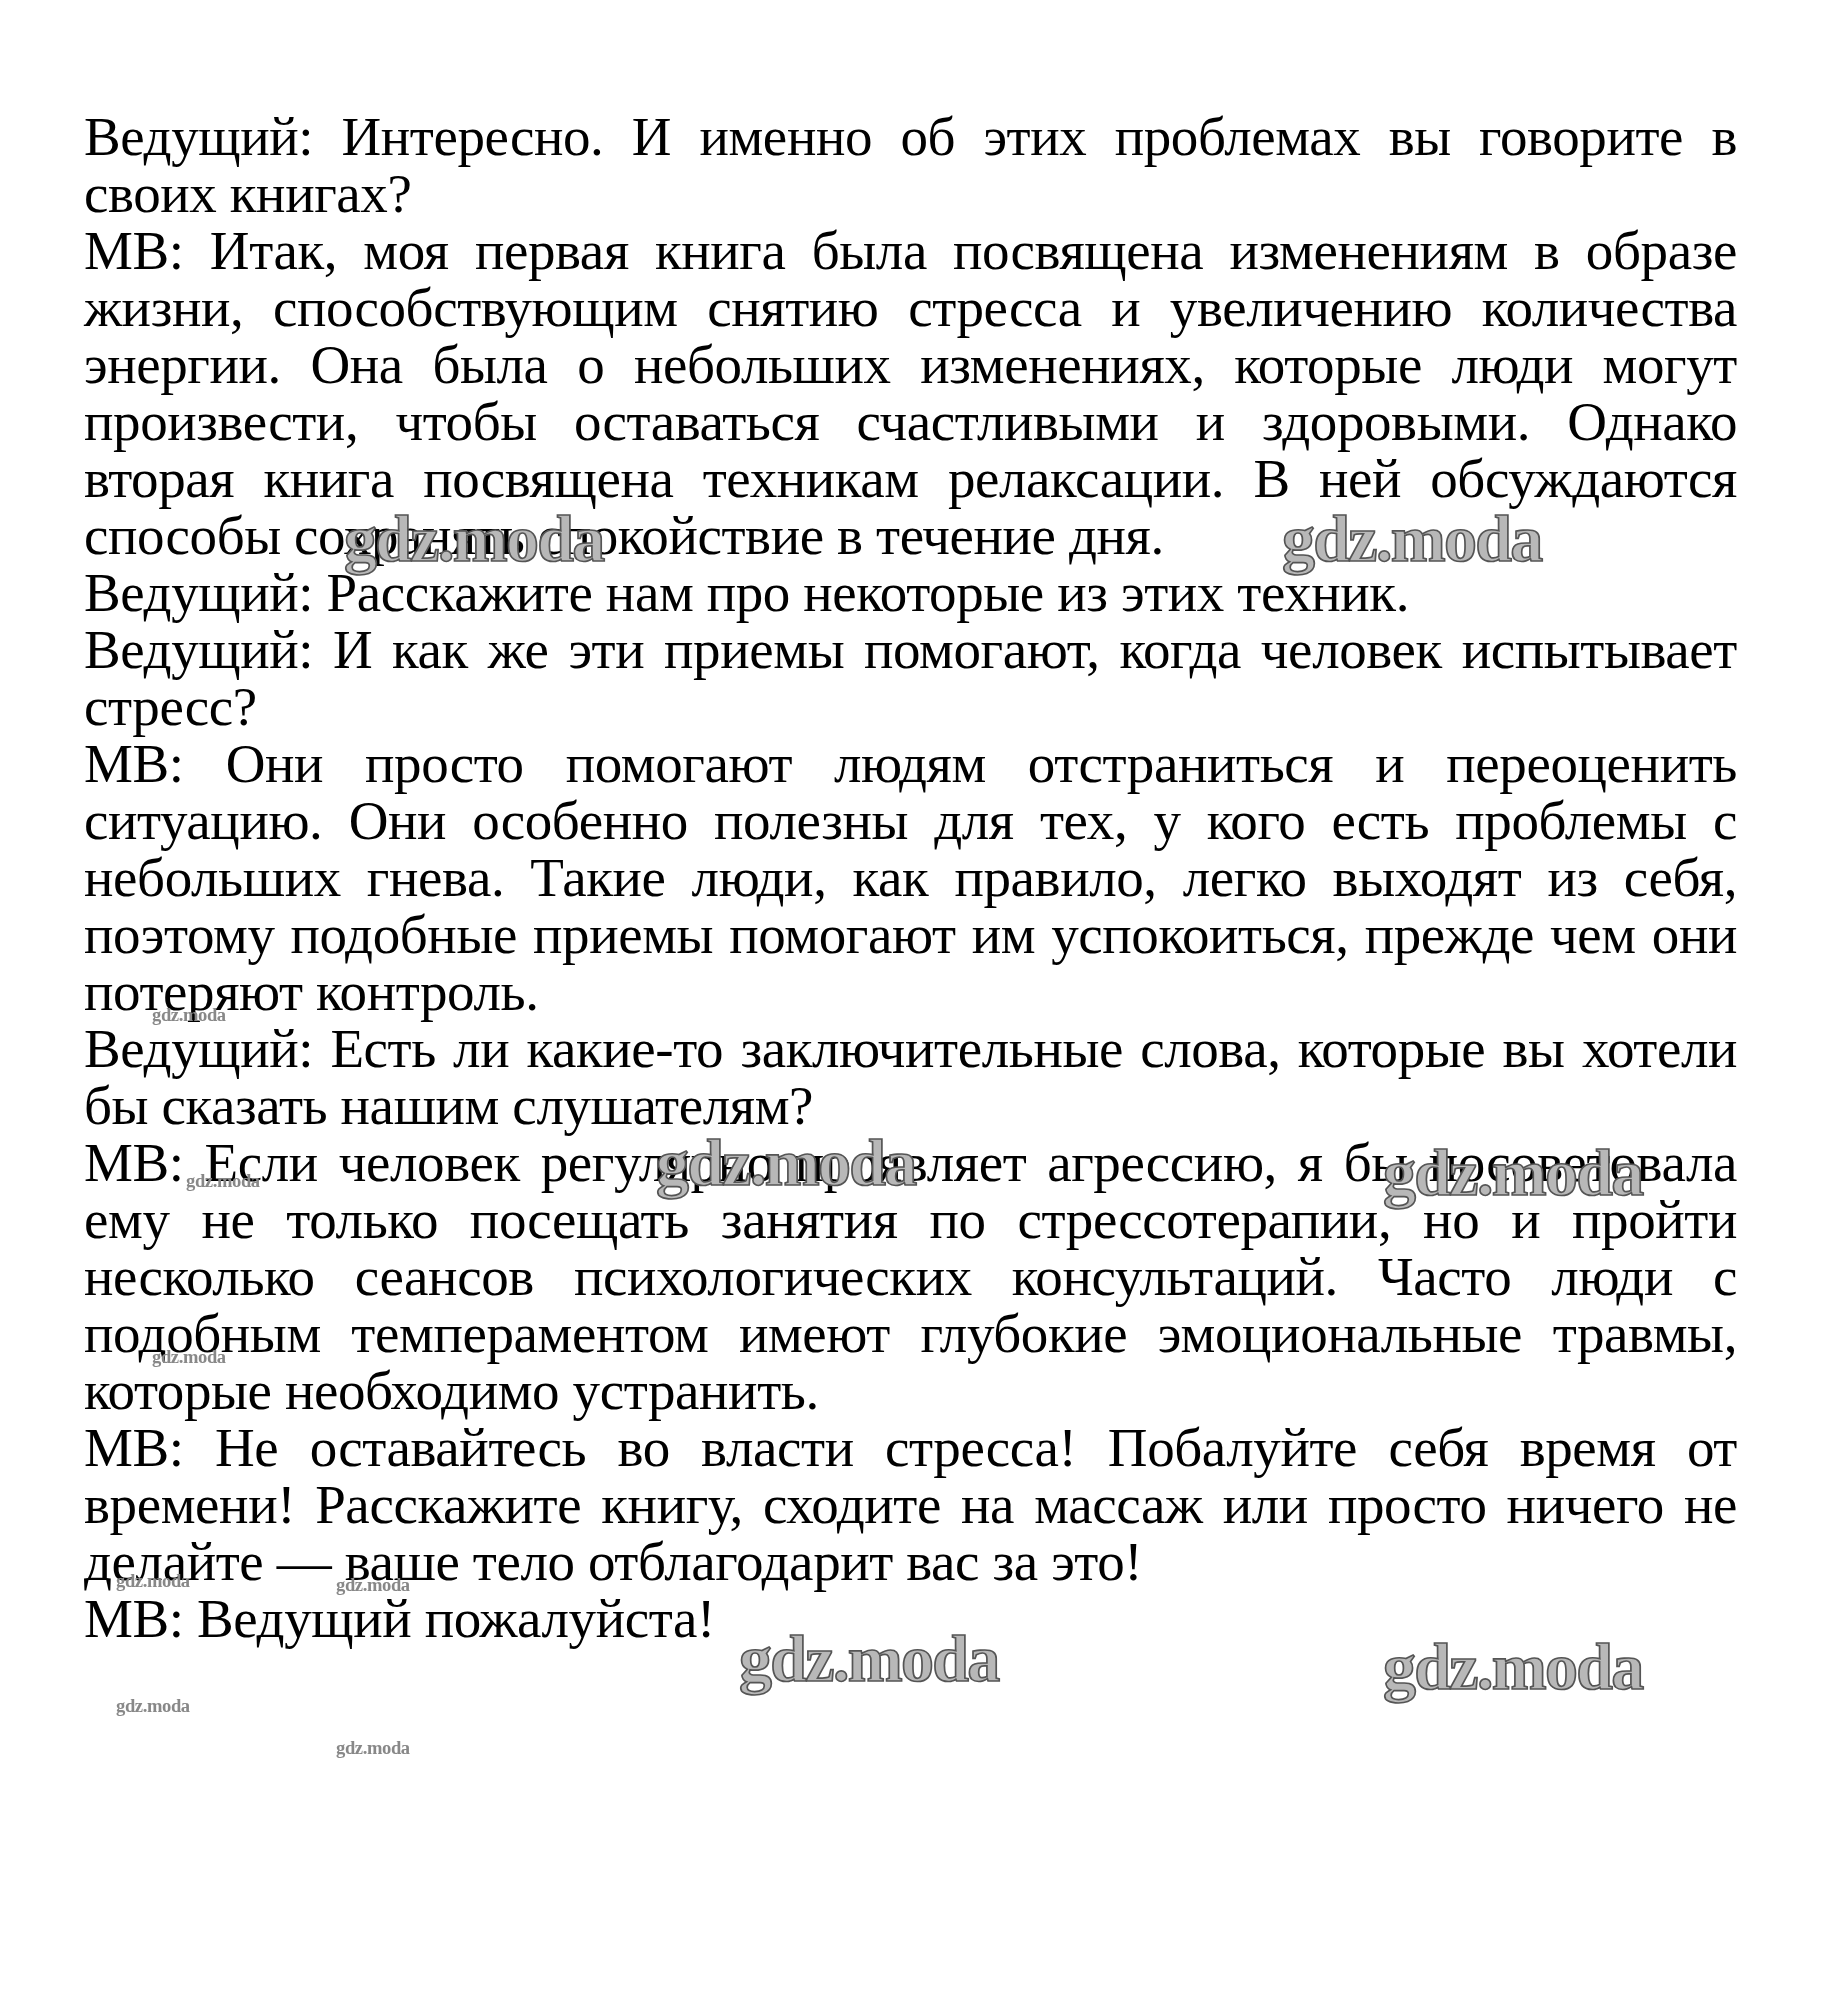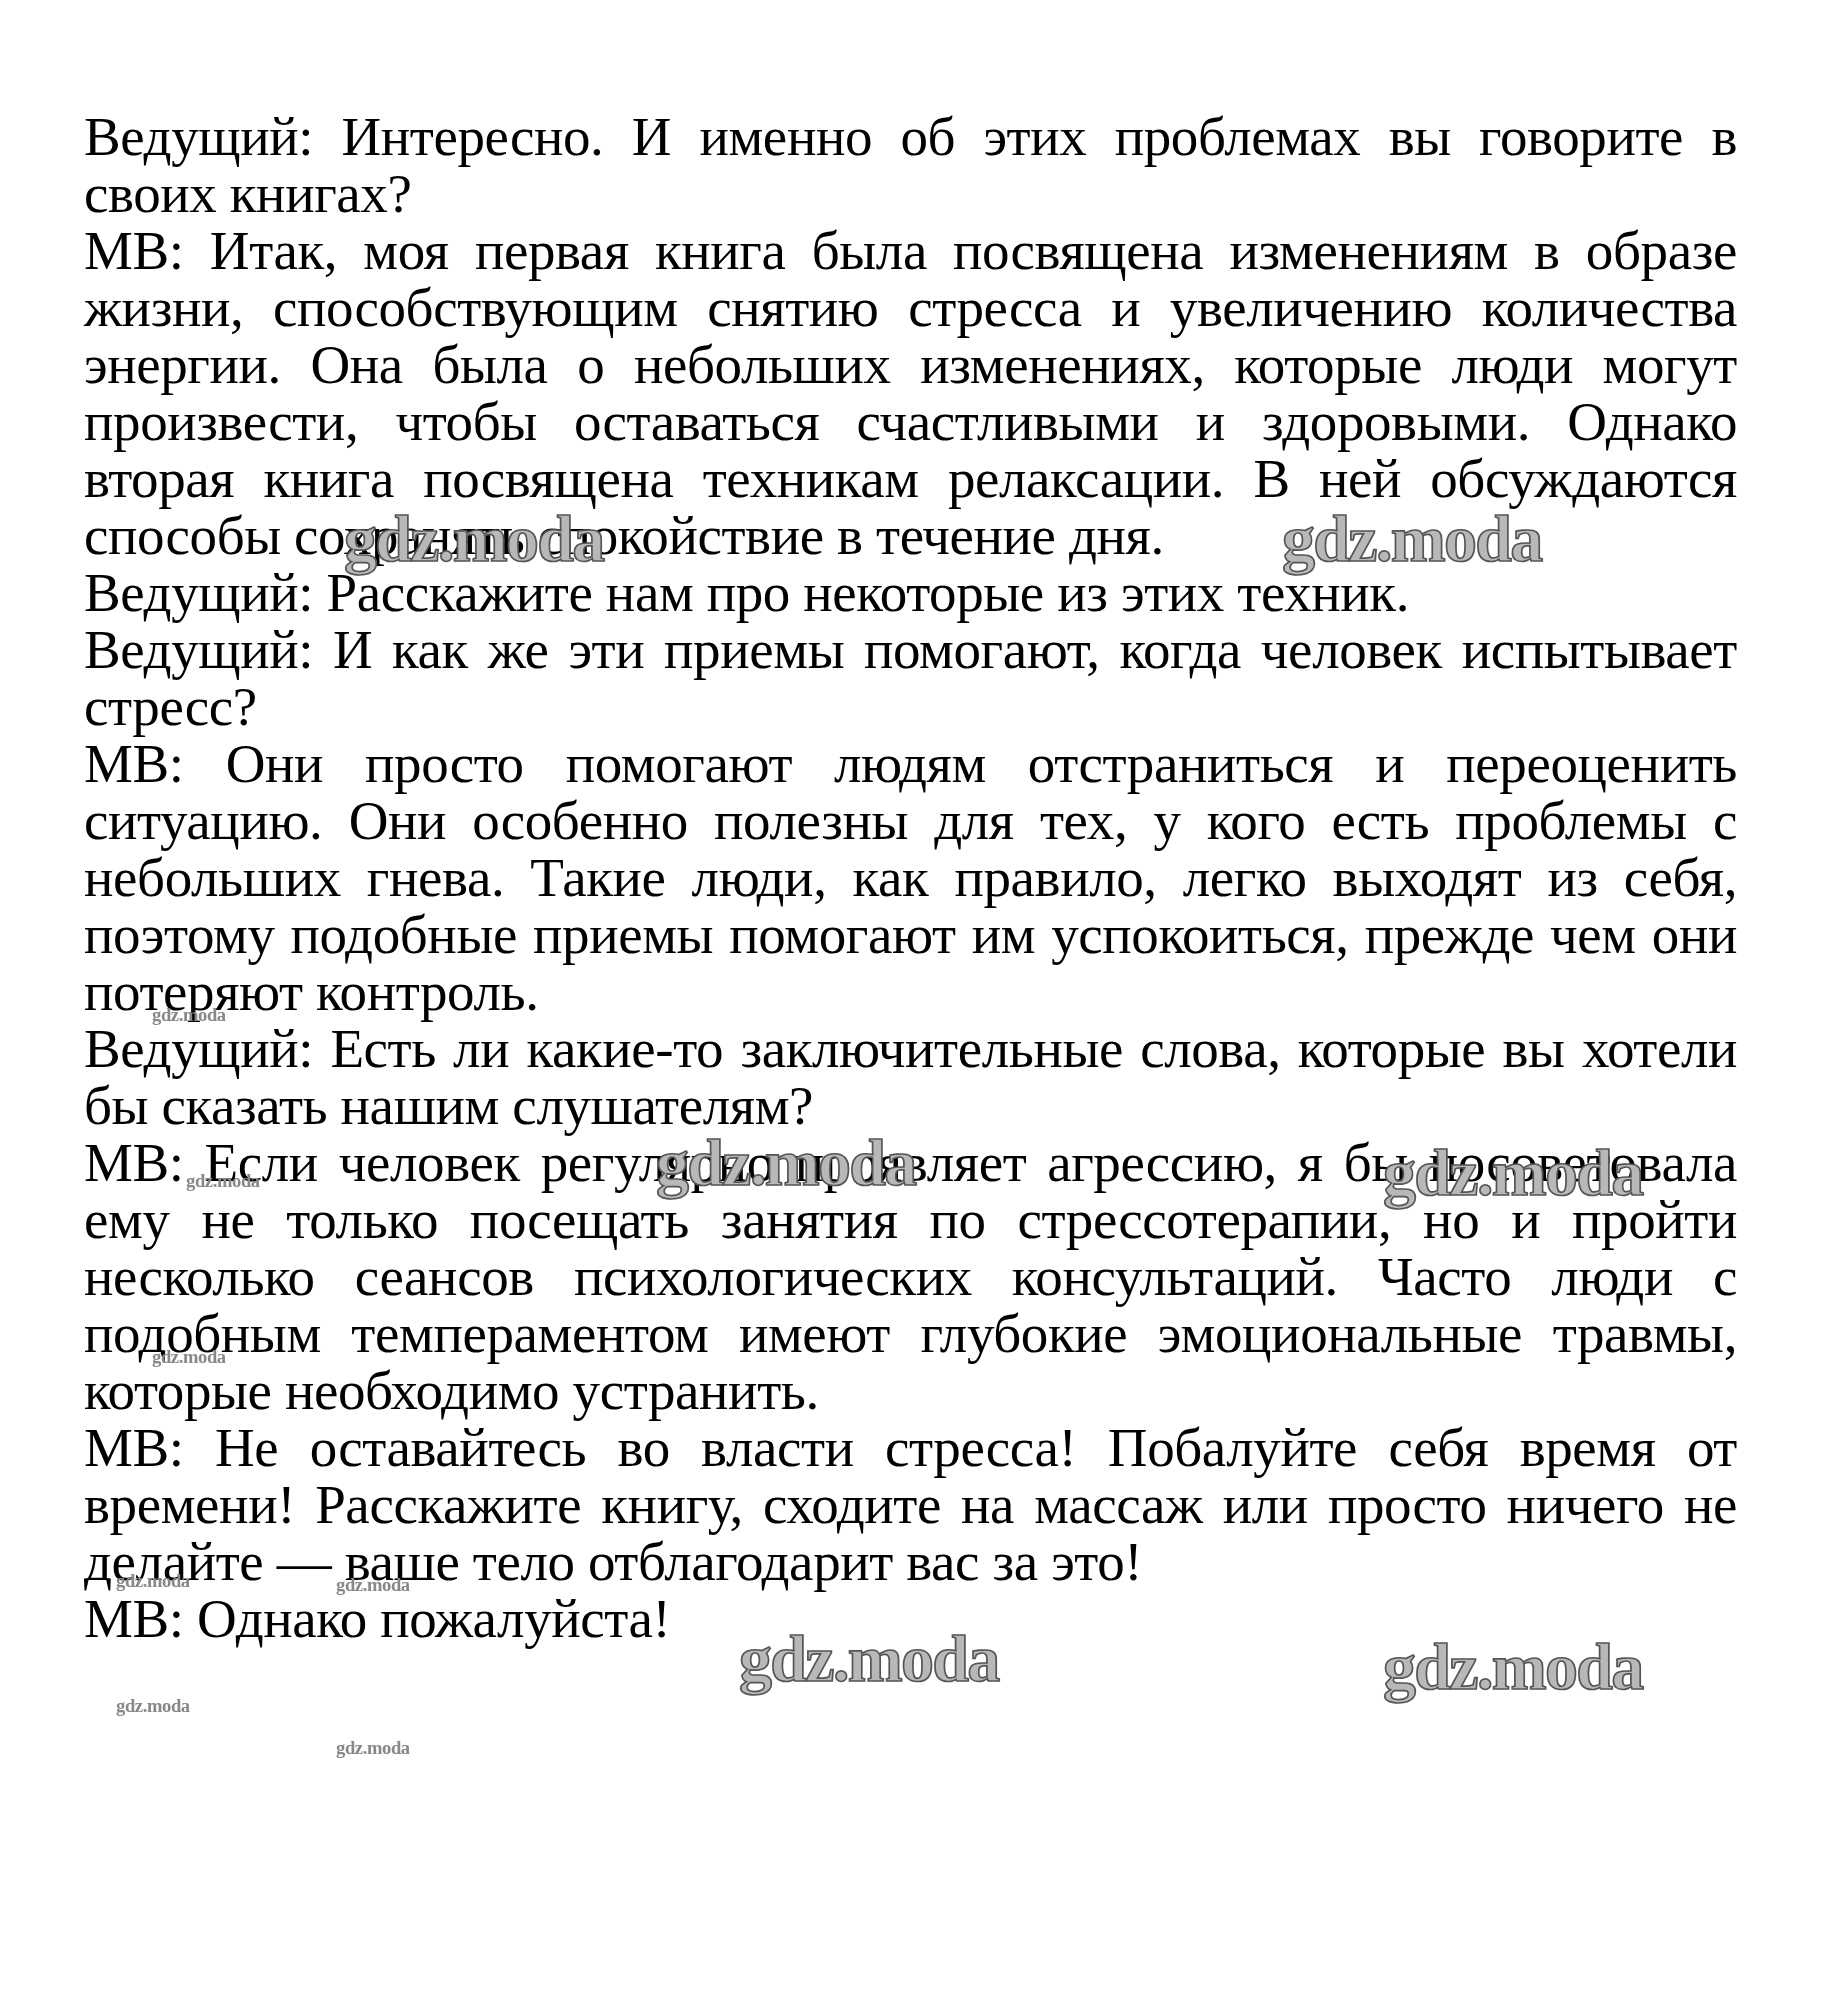--- a/index.html
+++ b/index.html
@@ -45,21 +45,21 @@
 
 <div class="page">
   <p class="turn"><span class="speaker">Ведущий:</span> <span>Интересно. И именно об этих проблемах вы говорите в своих книгах?</span></p>
   <p class="turn"><span class="speaker">МВ:</span> <span>Итак, моя первая книга была посвящена изменениям в образе жизни, способствующим снятию стресса и увеличению количества энергии. Она была о небольших изменениях, которые люди могут произвести, чтобы оставаться счастливыми и здоровыми. Однако вторая книга посвящена техникам релаксации. В ней обсуждаются способы сохранять спокойствие в течение дня.</span></p>
   <p class="turn"><span class="speaker">Ведущий:</span> <span>Расскажите нам про некоторые из этих техник.</span></p>
   <p class="turn"><span class="speaker">Ведущий:</span> <span>И как же эти приемы помогают, когда человек испытывает стресс?</span></p>
   <p class="turn"><span class="speaker">МВ:</span> <span>Они просто помогают людям отстраниться и переоценить ситуацию. Они особенно полезны для тех, у кого есть проблемы с небольших гнева. Такие люди, как правило, легко выходят из себя, поэтому подобные приемы помогают им успокоиться, прежде чем они потеряют контроль.</span></p>
   <p class="turn"><span class="speaker">Ведущий:</span> <span>Есть ли какие-то заключительные слова, которые вы хотели бы сказать нашим слушателям?</span></p>
   <p class="turn"><span class="speaker">МВ:</span> <span>Если человек регулярно проявляет агрессию, я бы посоветовала ему не только посещать занятия по стрессотерапии, но и пройти несколько сеансов психологических консультаций. Часто люди с подобным темпераментом имеют глубокие эмоциональные травмы, которые необходимо устранить.</span></p>
   <p class="turn"><span class="speaker">МВ:</span> <span>Не оставайтесь во власти стресса! Побалуйте себя время от времени! Расскажите книгу, сходите на массаж или просто ничего не делайте — ваше тело отблагодарит вас за это!</span></p>
-  <p class="turn"><span class="speaker">МВ:</span> <span>Однако пожалуйста!</span></p>
+  <p class="turn"><span class="speaker">МВ:</span> <span>Ведущий пожалуйста!</span></p>
 </div>
 
 <div class="wm-big" style="left:344px; top:506px;">gdz.moda</div>
 <div class="wm-big" style="left:1282px; top:506px;">gdz.moda</div>
 <div class="wm-small" style="left:152px; top:1006px;">gdz.moda</div>
 <div class="wm-big" style="left:656px; top:1130px;">gdz.moda</div>
 <div class="wm-big" style="left:1383px; top:1140px;">gdz.moda</div>
 <div class="wm-small" style="left:186px; top:1172px;">gdz.moda</div>
 <div class="wm-small" style="left:152px; top:1348px;">gdz.moda</div>
 <div class="wm-small" style="left:116px; top:1572px;">gdz.moda</div>

